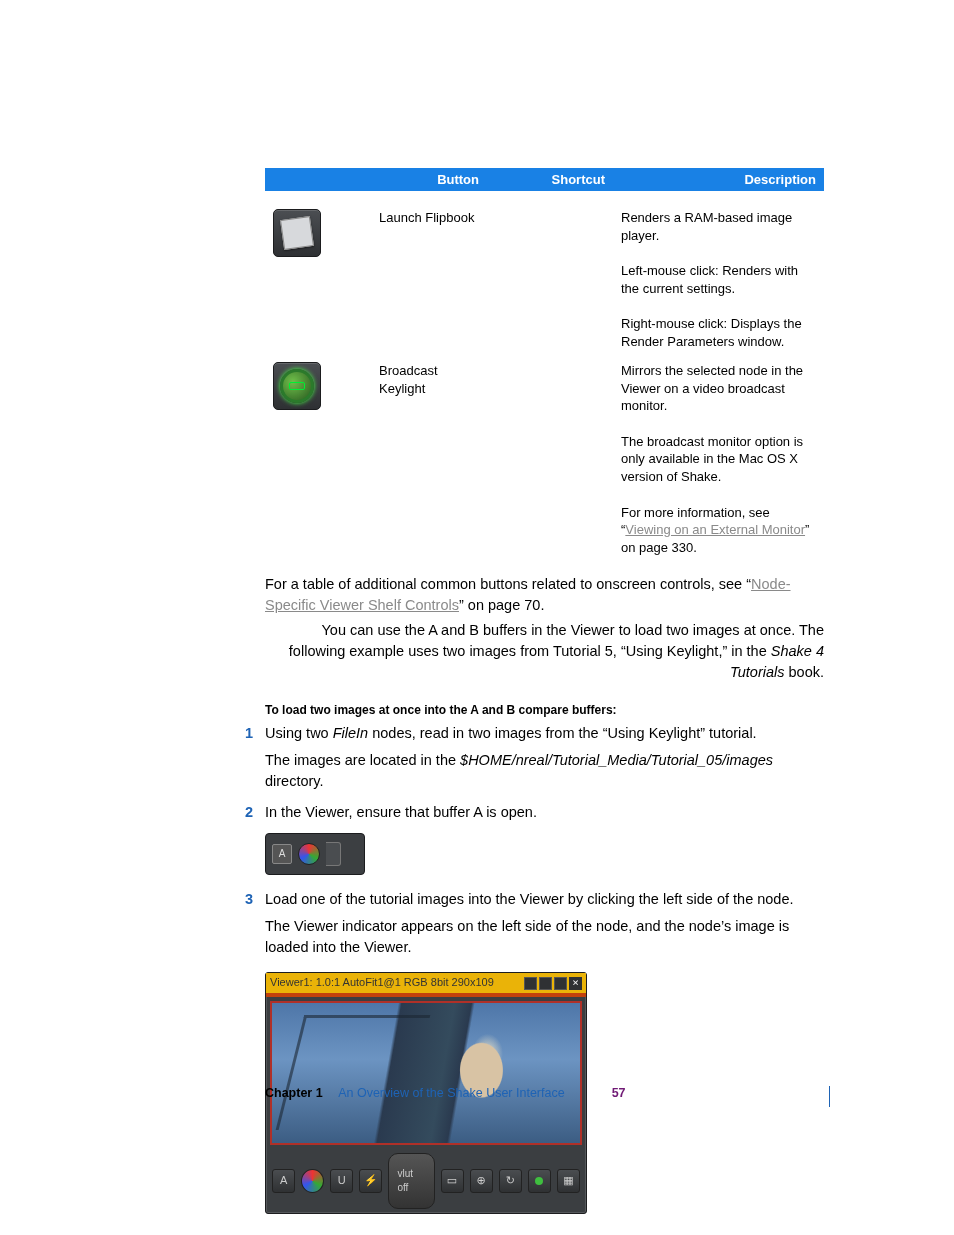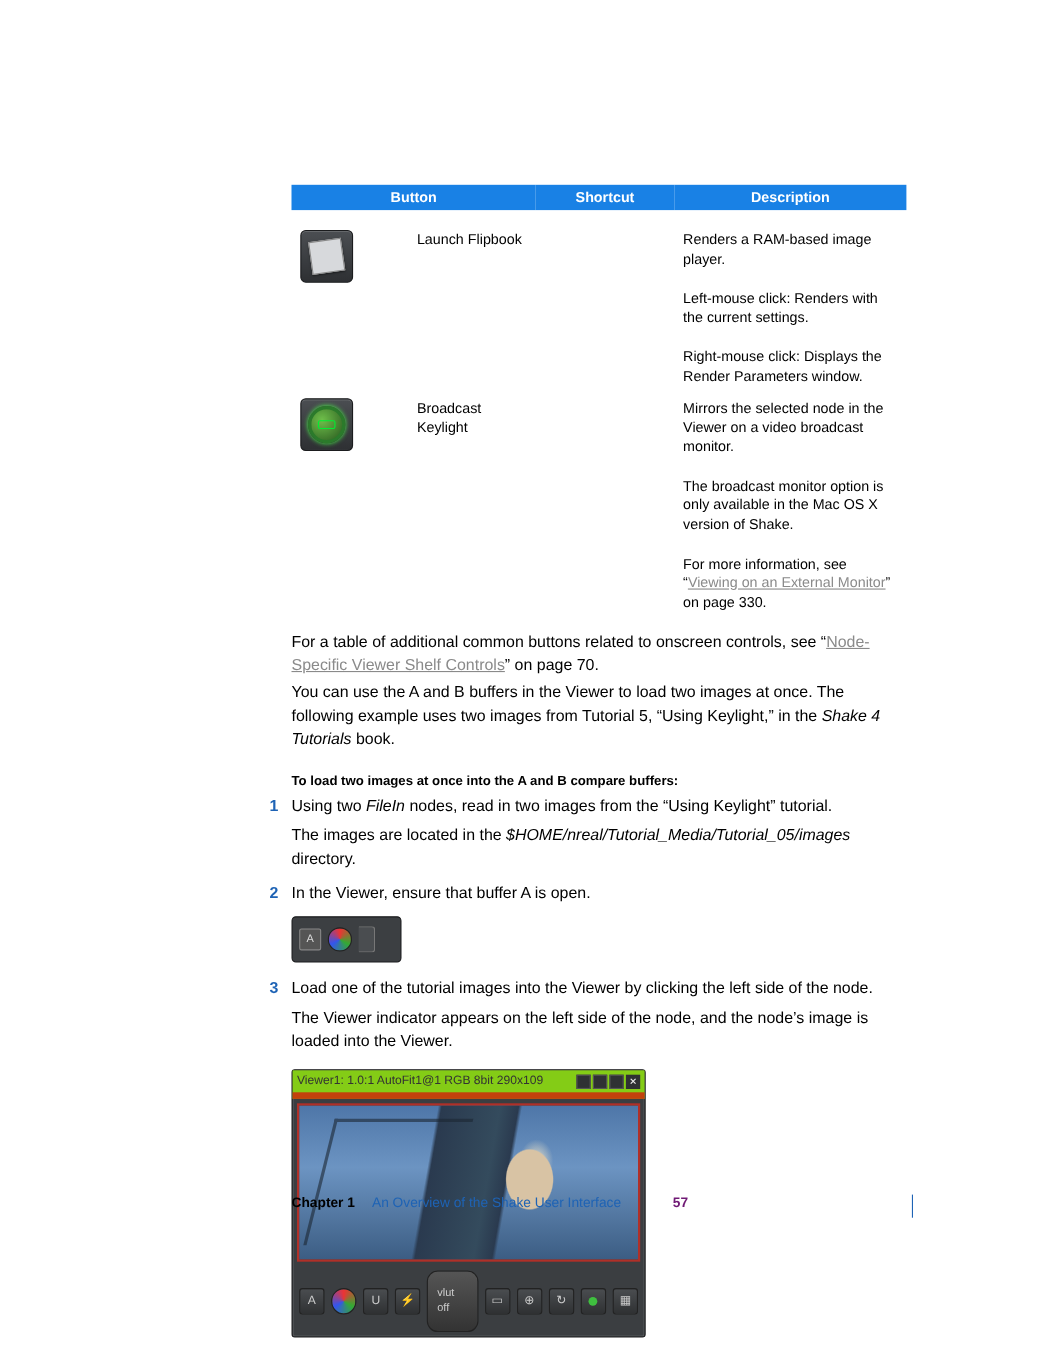--- a/index.html
+++ b/index.html
@@ -16,21 +16,21 @@
     padding: 168px 130px 0 265px;
   }
   table.btable {
     width: 100%;
     border-collapse: collapse;
     font-size: 13px;
   }
   table.btable th {
     background: #1981e5;
     color: #fff;
-    text-align: center;
+    text-align: right;
     font-weight: 700;
     padding: 4px 8px;
   }
   table.btable td {
     vertical-align: top;
     padding: 18px 8px 0 8px;
     line-height: 1.35;
   }
   table.btable tr.rowgap td { padding-top: 12px; }
   table.btable td.iconcell { width: 90px; }
@@ -70,21 +70,21 @@
     font-size: 14.5px;
     line-height: 1.45;
     margin: 18px 0 0 0;
   }
   h3.sec {
     color: #1e63b5;
     font-weight: 600;
     font-size: 18px;
     margin: 26px 0 4px 0;
   }
-  p.after-h { margin-top: 4px; }
+  p.after-h { margin-top: 4px; text-align: right; }
   .em { font-style: italic; }
   p.lead {
     font-weight: 700;
     font-size: 12px;
     margin: 20px 0 6px 0;
   }
   .steps { font-size: 14.5px; line-height: 1.45; }
   .step { position: relative; padding-left: 0; margin: 6px 0 2px 0; }
   .step .num {
     position: absolute;
@@ -118,22 +118,22 @@
   .viewer {
     width: 320px;
     background: #3b3e41;
     border: 1px solid #1c1d1f;
     border-radius: 3px;
     margin-top: 14px;
     box-shadow: inset 0 0 0 1px #55585b;
   }
   .viewer .titlebar {
     display:flex;align-items:center;justify-content:space-between;
-    background:#84cc16;color:#333;font-size:11px;
-    padding:2px 4px;border-bottom:6px solid #c2410c;
+    background:#eab308;color:#333;font-size:11px;
+    padding:2px 4px;border-bottom:4px solid #c2410c;
   }
   .viewer .titlebar .ricons{display:flex;gap:2px;align-items:center}
   .viewer .titlebar .sq{width:11px;height:11px;background:#2f3133;border:1px solid #555}
   .viewer .titlebar .xx{font-family:monospace;color:#eee;background:#2f3133;width:13px;height:13px;display:flex;align-items:center;justify-content:center;font-size:11px}
   .viewer .img {
     height:140px;margin:4px;border:2px solid #b03028;
     background:
       radial-gradient(ellipse 55px 70px at 68% 48%, #d8c3a4 0%, #d8c3a4 38%, transparent 40%),
       radial-gradient(ellipse 22px 28px at 70% 36%, #e7e0c8 0%, transparent 70%),
       linear-gradient(100deg, rgba(20,30,45,0.0) 0%, rgba(20,30,45,0.0) 38%, #2a3a4f 39%, #344b5d 55%, #2a3a4f 60%, rgba(0,0,0,0) 61%),

